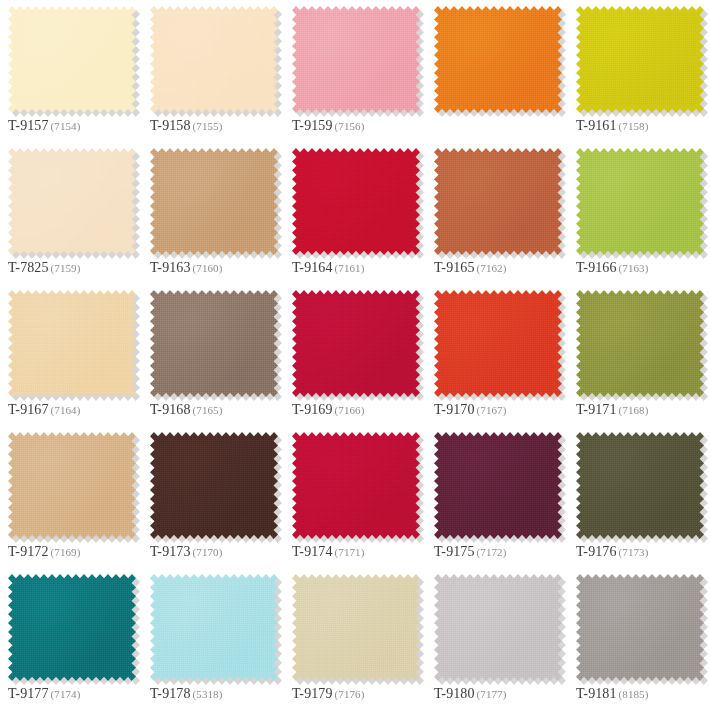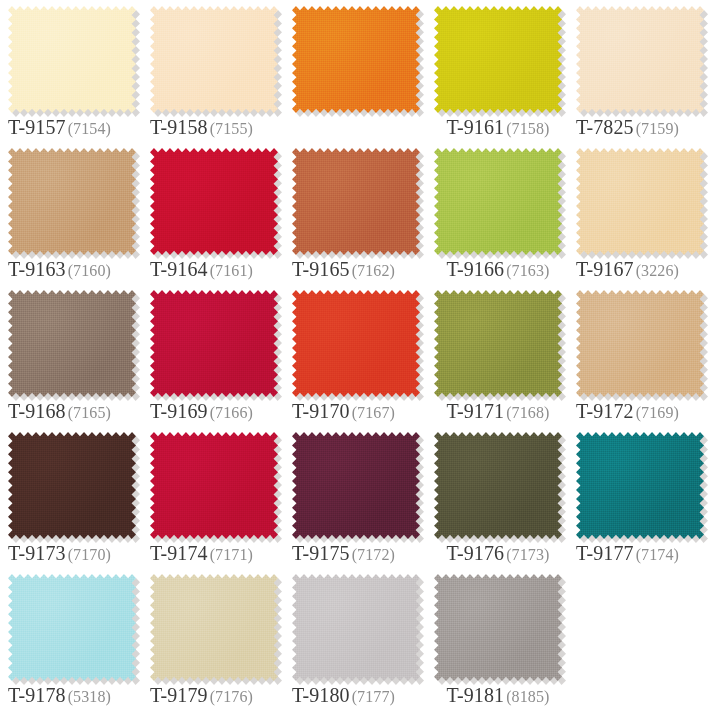--- a/index.html
+++ b/index.html
@@ -112,31 +112,31 @@
 
   .swatch-label {
     position: absolute;
     left: 8px;
     top: 117px;
     width: 128px;
     white-space: nowrap;
     line-height: 1;
   }
   .swatch-cell.align-center .swatch-label {
-    text-align: center;
+    text-align: left;
   }
 
   .swatch-code {
-    font-size: 20px;
+    font-size: 14px;
     color: #3b3b3b;
     letter-spacing: 0.1px;
   }
 
   .swatch-alt {
-    font-size: 16px;
+    font-size: 11px;
     color: #8e8e8e;
     margin-left: 2px;
     letter-spacing: 0.1px;
   }
 </style>
 </head>
 <body>
 
 <div id="swatch-grid">
     <div class="swatch-cell">
@@ -153,20 +153,29 @@
         <div class="swatch-shadow"></div>
         <div class="swatch-chip" style="background: rgb(250, 227, 195);">
           <div class="swatch-texture"></div>
         </div>
       </div>
       <div class="swatch-label"><span class="swatch-code">T-9158</span><span class="swatch-alt">(7155)</span></div>
     </div>
     <div class="swatch-cell">
       <div class="swatch-chip-wrap">
         <div class="swatch-shadow"></div>
+        <div class="swatch-chip" style="background: rgb(239, 163, 174);">
+          <div class="swatch-texture"></div>
+        </div>
+      </div>
+      <div class="swatch-label"><span class="swatch-code">T-9159</span><span class="swatch-alt">(7156)</span></div>
+    </div>
+    <div class="swatch-cell">
+      <div class="swatch-chip-wrap">
+        <div class="swatch-shadow"></div>
         <div class="swatch-chip" style="background: rgb(233, 123, 30);">
           <div class="swatch-texture"></div>
         </div>
       </div>
     </div>
     <div class="swatch-cell align-center">
       <div class="swatch-chip-wrap">
         <div class="swatch-shadow"></div>
         <div class="swatch-chip" style="background: rgb(209, 201, 20);">
           <div class="swatch-texture"></div>
@@ -219,21 +228,21 @@
       </div>
       <div class="swatch-label"><span class="swatch-code">T-9166</span><span class="swatch-alt">(7163)</span></div>
     </div>
     <div class="swatch-cell">
       <div class="swatch-chip-wrap">
         <div class="swatch-shadow"></div>
         <div class="swatch-chip" style="background: rgb(240, 213, 168);">
           <div class="swatch-texture"></div>
         </div>
       </div>
-      <div class="swatch-label"><span class="swatch-code">T-9167</span><span class="swatch-alt">(3226)</span></div>
+      <div class="swatch-label"><span class="swatch-code">T-9167</span><span class="swatch-alt">(7164)</span></div>
     </div>
     <div class="swatch-cell">
       <div class="swatch-chip-wrap">
         <div class="swatch-shadow"></div>
         <div class="swatch-chip" style="background: rgb(139, 118, 104);">
           <div class="swatch-texture"></div>
         </div>
       </div>
       <div class="swatch-label"><span class="swatch-code">T-9168</span><span class="swatch-alt">(7165)</span></div>
     </div>

